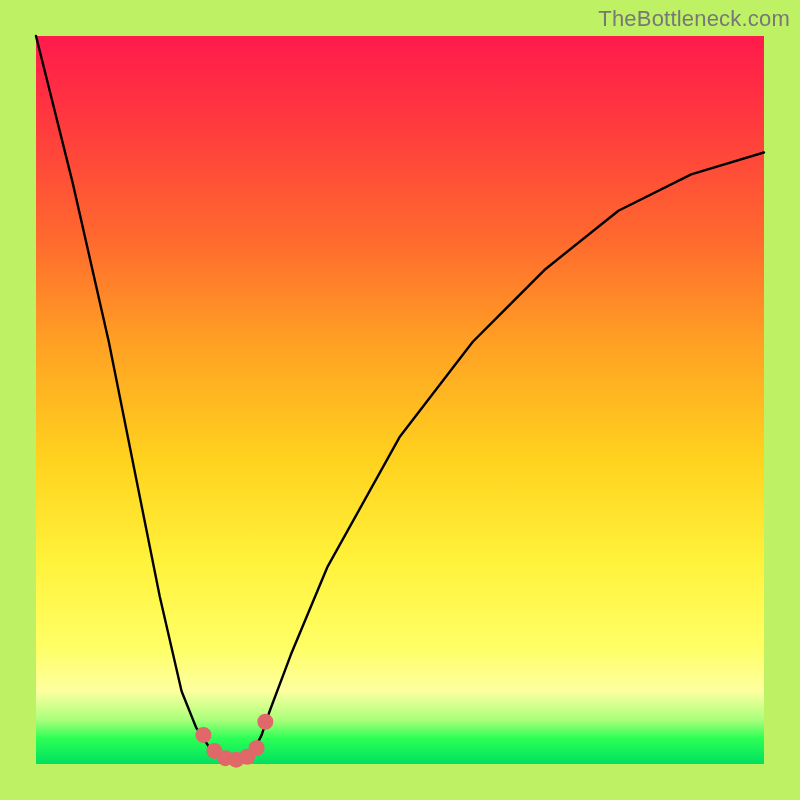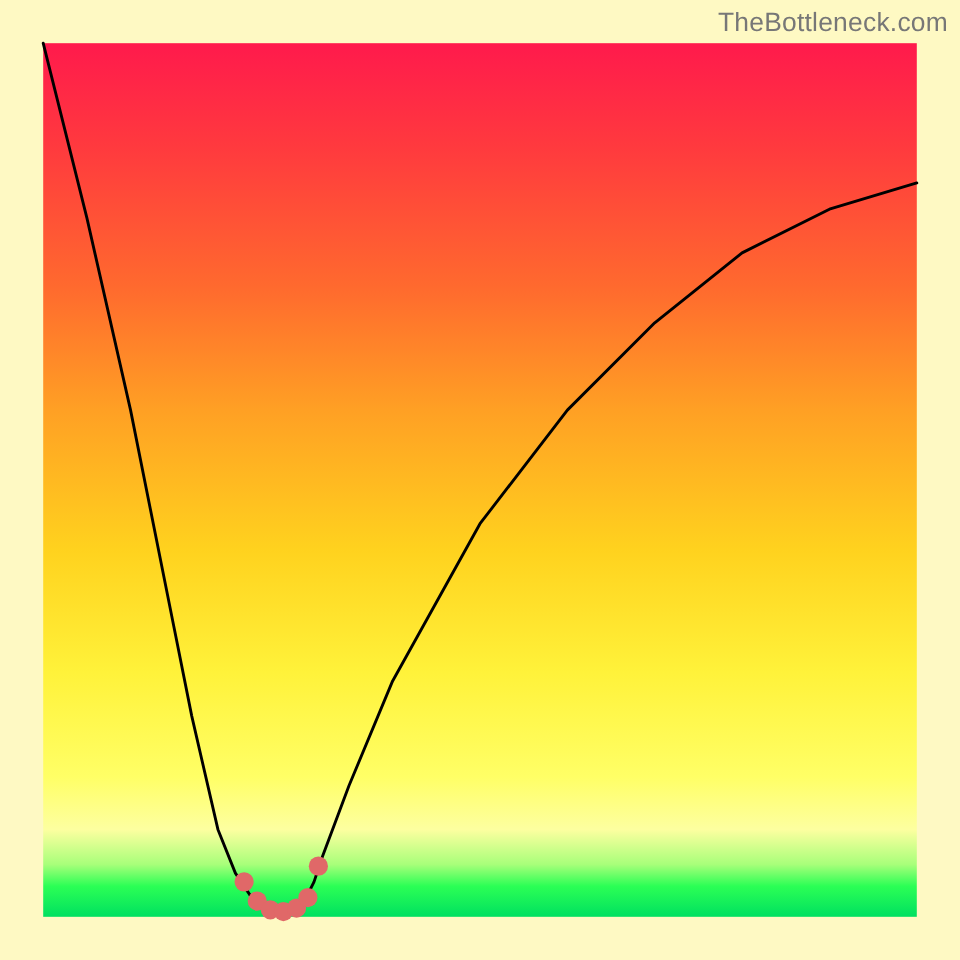--- a/index.html
+++ b/index.html
@@ -8,21 +8,21 @@
     width: 800px;
     height: 800px;
     background: #000;
     font-family: Arial, Helvetica, sans-serif;
     overflow: hidden;
   }
   .outer {
     position: relative;
     width: 800px;
     height: 800px;
-    background: #fef9c3;
+    background: #bef264;
   }
   .plot {
     position: absolute;
     left: 36px;
     top: 36px;
     width: 728px;
     height: 728px;
     background: linear-gradient(to bottom,
       #ff1a4c 0%,
       #ff3a3e 12%,

